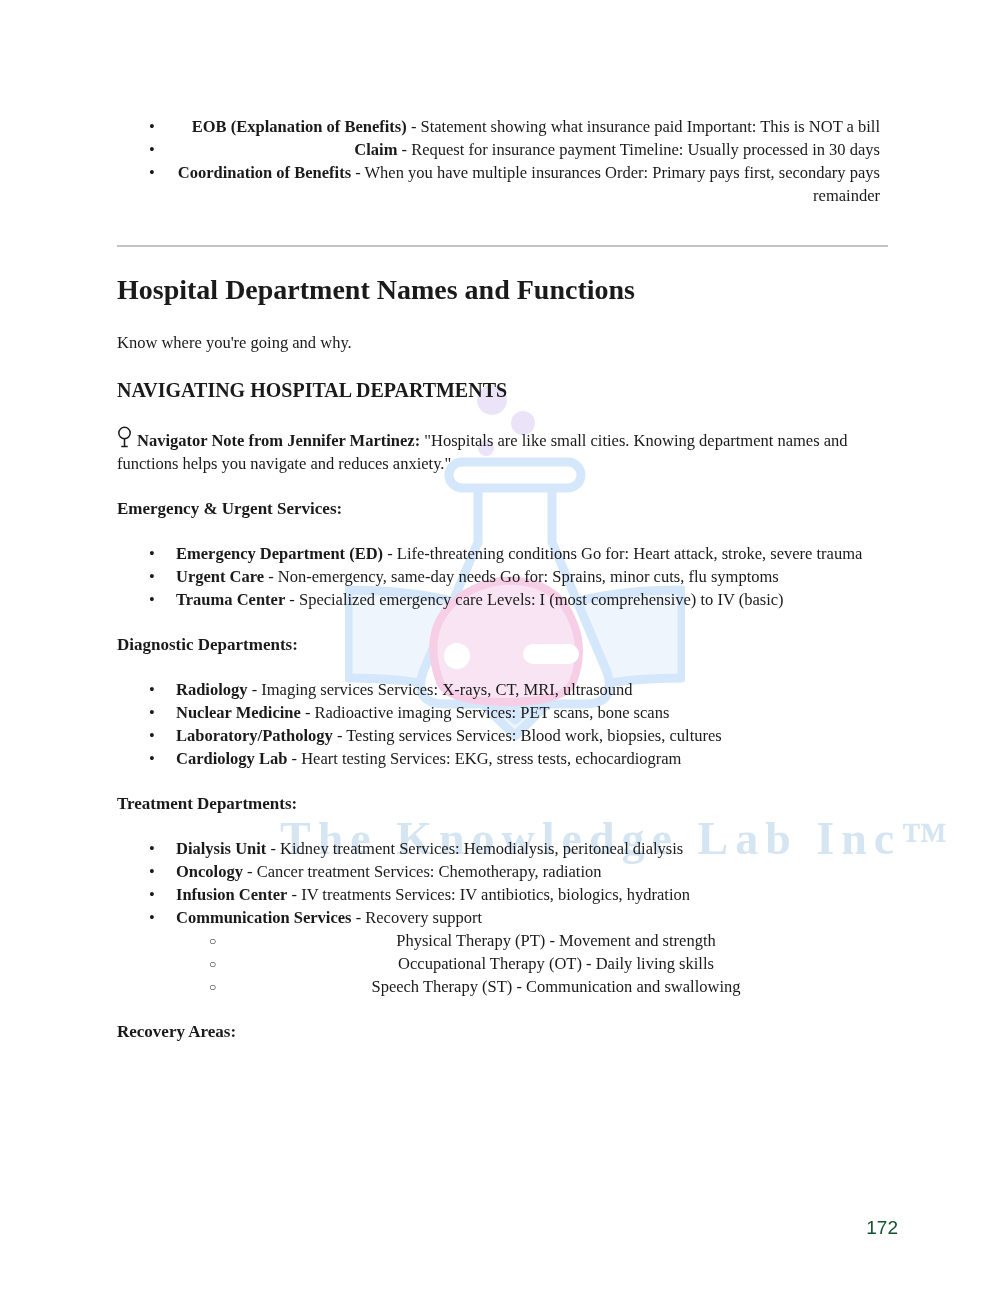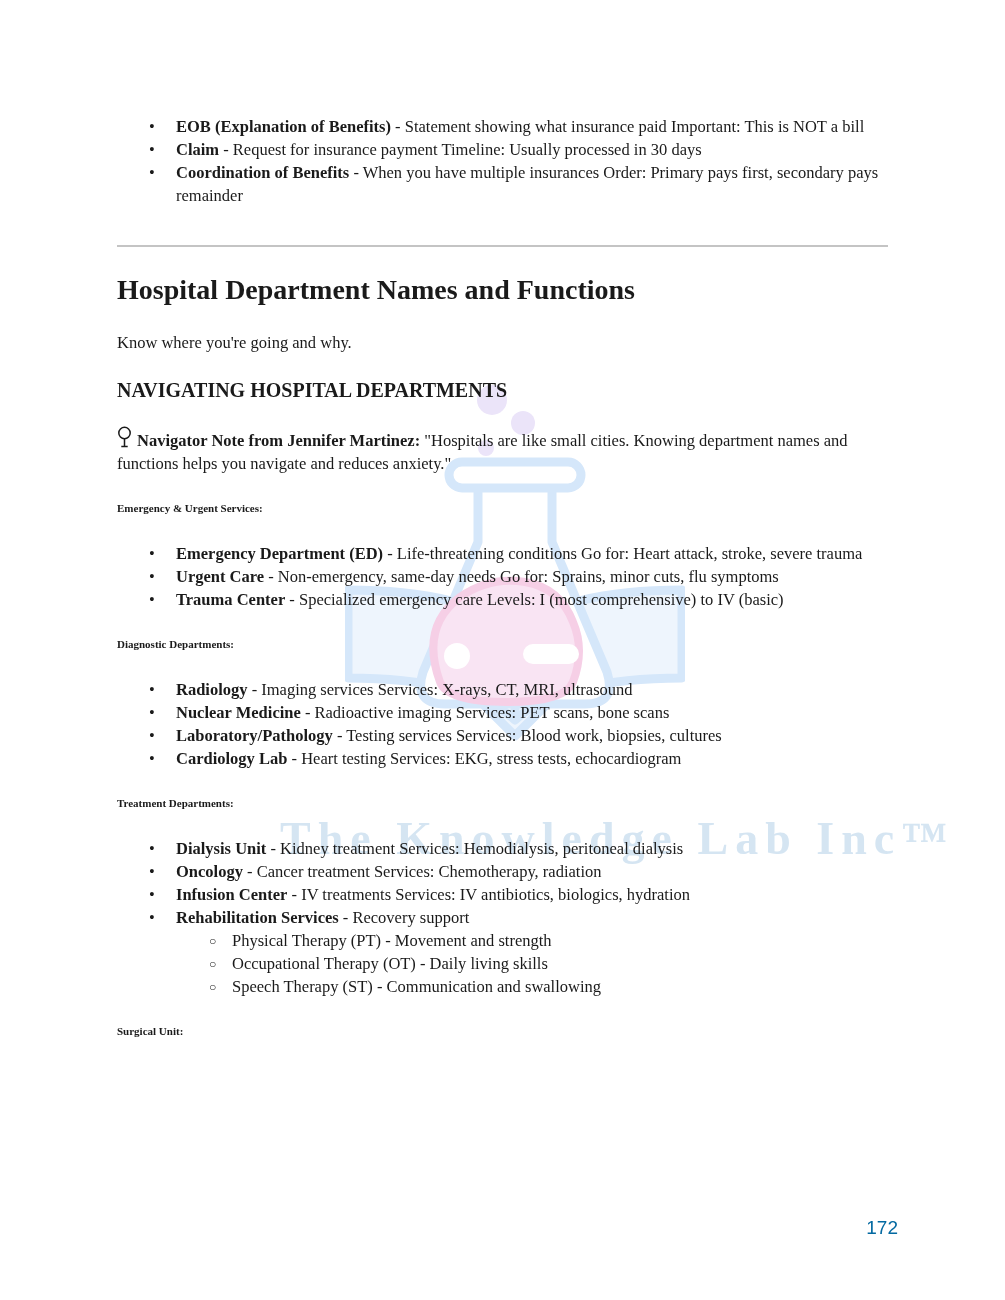--- a/index.html
+++ b/index.html
@@ -21,51 +21,51 @@
     position: absolute; left: 280px; top: 816px; z-index: 0;
     font-family: "Liberation Serif", serif;
     font-size: 46px; font-weight: bold; letter-spacing: 7px;
     line-height: 1; white-space: nowrap;
     color: rgba(127, 176, 216, 0.33);
   }
   
   .content { position: relative; z-index: 2; padding: 115px 117px 0 117px; }
 
   .doc-list { margin: 22px 0 0 0; padding: 0 8px 0 59px; list-style: none; }
-  .doc-list.first { margin-top: 0; }
+  .doc-list.first { margin-top: 0; text-align: right; }
   .doc-list > li { position: relative; }
   .doc-list > li::before {
     content: "\2022";
     position: absolute; left: -27px; top: 0;
   }
-  .sub-list { margin: 0; padding: 0 0 0 56px; list-style: none; }
+  .sub-list { margin: 0; padding: 0 0 0 56px; list-style: none; text-align: center; }
   .sub-list > li { position: relative; }
   .sub-list > li::before {
     content: "\25CB";
     position: absolute; left: -23px; top: 1px; font-size: 12px;
   }
   b.term { font-weight: bold; }
 
   .rule { border: none; height: 2px; background: #c4c4c4; margin: 38px 0 0 0; }
 
   h1.page-title {
     font-size: 28px; line-height: 42px; font-weight: bold;
     margin: 22px 0 0 0;
   }
   p.tagline { margin: 20px 0 0 0; }
   h3.subheading { font-size: 20px; line-height: 24px; font-weight: bold; margin: 24px 0 0 0; }
   p.note { margin: 24px 0 0 0; }
-  p.group-label { font-weight: bold; font-size: 11px; margin: 22px 0 0 0; }
+  p.group-label { font-weight: bold; font-size: 17px; margin: 22px 0 0 0; }
 
   .bulb { display: inline-block; vertical-align: -4px; margin-right: 5px; }
 
   .page-number {
     position: absolute; right: 107px; top: 1216px; z-index: 2;
     font-family: "Liberation Sans", sans-serif;
-    font-size: 19px; line-height: 23px; color: #0369a1;
+    font-size: 19px; line-height: 23px; color: #14532d;
   }
 </style>
 </head>
 <body>
 
 <svg class="wm-logo" viewBox="0 0 340 368" xmlns="http://www.w3.org/2000/svg">
   <g>
     <circle cx="147" cy="18" r="15" fill="#ebe4f9"></circle>
     <circle cx="178" cy="41" r="12" fill="#ebe4f9"></circle>
     <circle cx="141" cy="66" r="8" fill="#ebe4f9"></circle>
@@ -122,26 +122,26 @@
     <li><b class="term">Nuclear Medicine</b> <span>- Radioactive imaging Services: PET scans, bone scans</span></li>
     <li><b class="term">Laboratory/Pathology</b> <span>- Testing services Services: Blood work, biopsies, cultures</span></li>
     <li><b class="term">Cardiology Lab</b> <span>- Heart testing Services: EKG, stress tests, echocardiogram</span></li>
   </ul>
 
   <p class="group-label">Treatment Departments:</p>
   <ul class="doc-list">
     <li><b class="term">Dialysis Unit</b> <span>- Kidney treatment Services: Hemodialysis, peritoneal dialysis</span></li>
     <li><b class="term">Oncology</b> <span>- Cancer treatment Services: Chemotherapy, radiation</span></li>
     <li><b class="term">Infusion Center</b> <span>- IV treatments Services: IV antibiotics, biologics, hydration</span></li>
-    <li><b class="term">Rehabilitation Services</b> <span>- Recovery support</span>
+    <li><b class="term">Communication Services</b> <span>- Recovery support</span>
       <ul class="sub-list">
         <li>Physical Therapy (PT) - Movement and strength</li>
         <li>Occupational Therapy (OT) - Daily living skills</li>
         <li>Speech Therapy (ST) - Communication and swallowing</li>
       </ul>
     </li>
   </ul>
 
-  <p class="group-label">Surgical Unit:</p>
+  <p class="group-label">Recovery Areas:</p>
 
 </div>
 
 <div class="page-number">172</div>
 
 </body></html>

